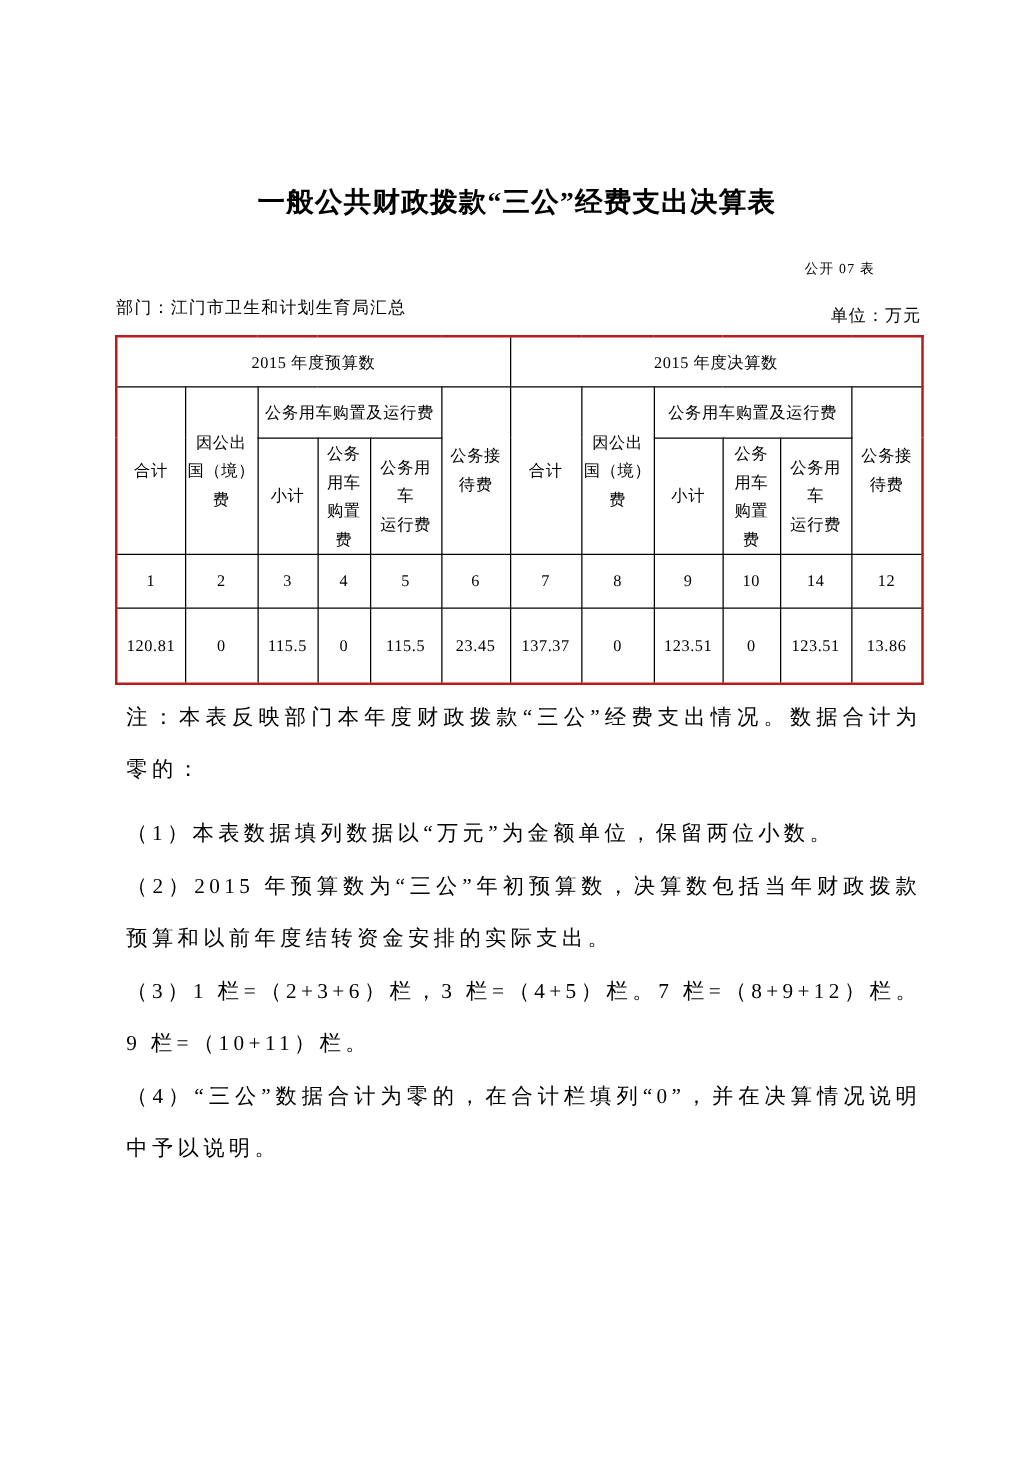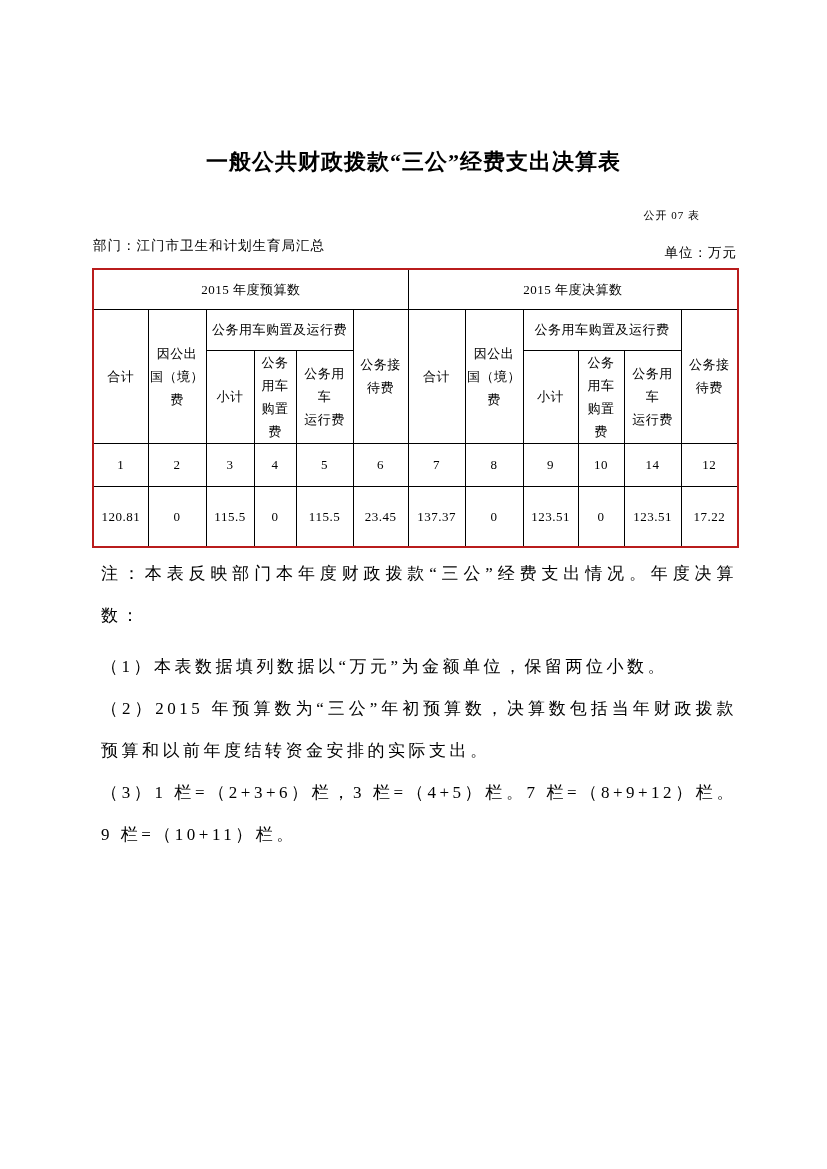--- a/index.html
+++ b/index.html
@@ -171,25 +171,26 @@
       <td>0</td>
       <td>115.5</td>
       <td>0</td>
       <td>115.5</td>
       <td>23.45</td>
       <td class="mid">137.37</td>
       <td>0</td>
       <td>123.51</td>
       <td>0</td>
       <td>123.51</td>
-      <td>17.22</td>
+      <td>13.86</td>
     </tr>
   </tbody>
     </table>
 
   <div class="notes">
-    <p class="first">注：本表反映部门本年度财政拨款“三公”经费支出情况。年度决算数：</p>
+    <p class="first">注：本表反映部门本年度财政拨款“三公”经费支出情况。数据合计为零的：</p>
     <p>（1）本表数据填列数据以“万元”为金额单位，保留两位小数。</p>
     <p>（2）2015 年预算数为“三公”年初预算数，决算数包括当年财政拨款预算和以前年度结转资金安排的实际支出。</p>
     <p>（3）1 栏=（2+3+6）栏，3 栏=（4+5）栏。7 栏=（8+9+12）栏。9 栏=（10+11）栏。</p>
+    <p>（4）“三公”数据合计为零的，在合计栏填列“0”，并在决算情况说明中予以说明。</p>
   </div>
 
 </div>
 
 </body></html>

